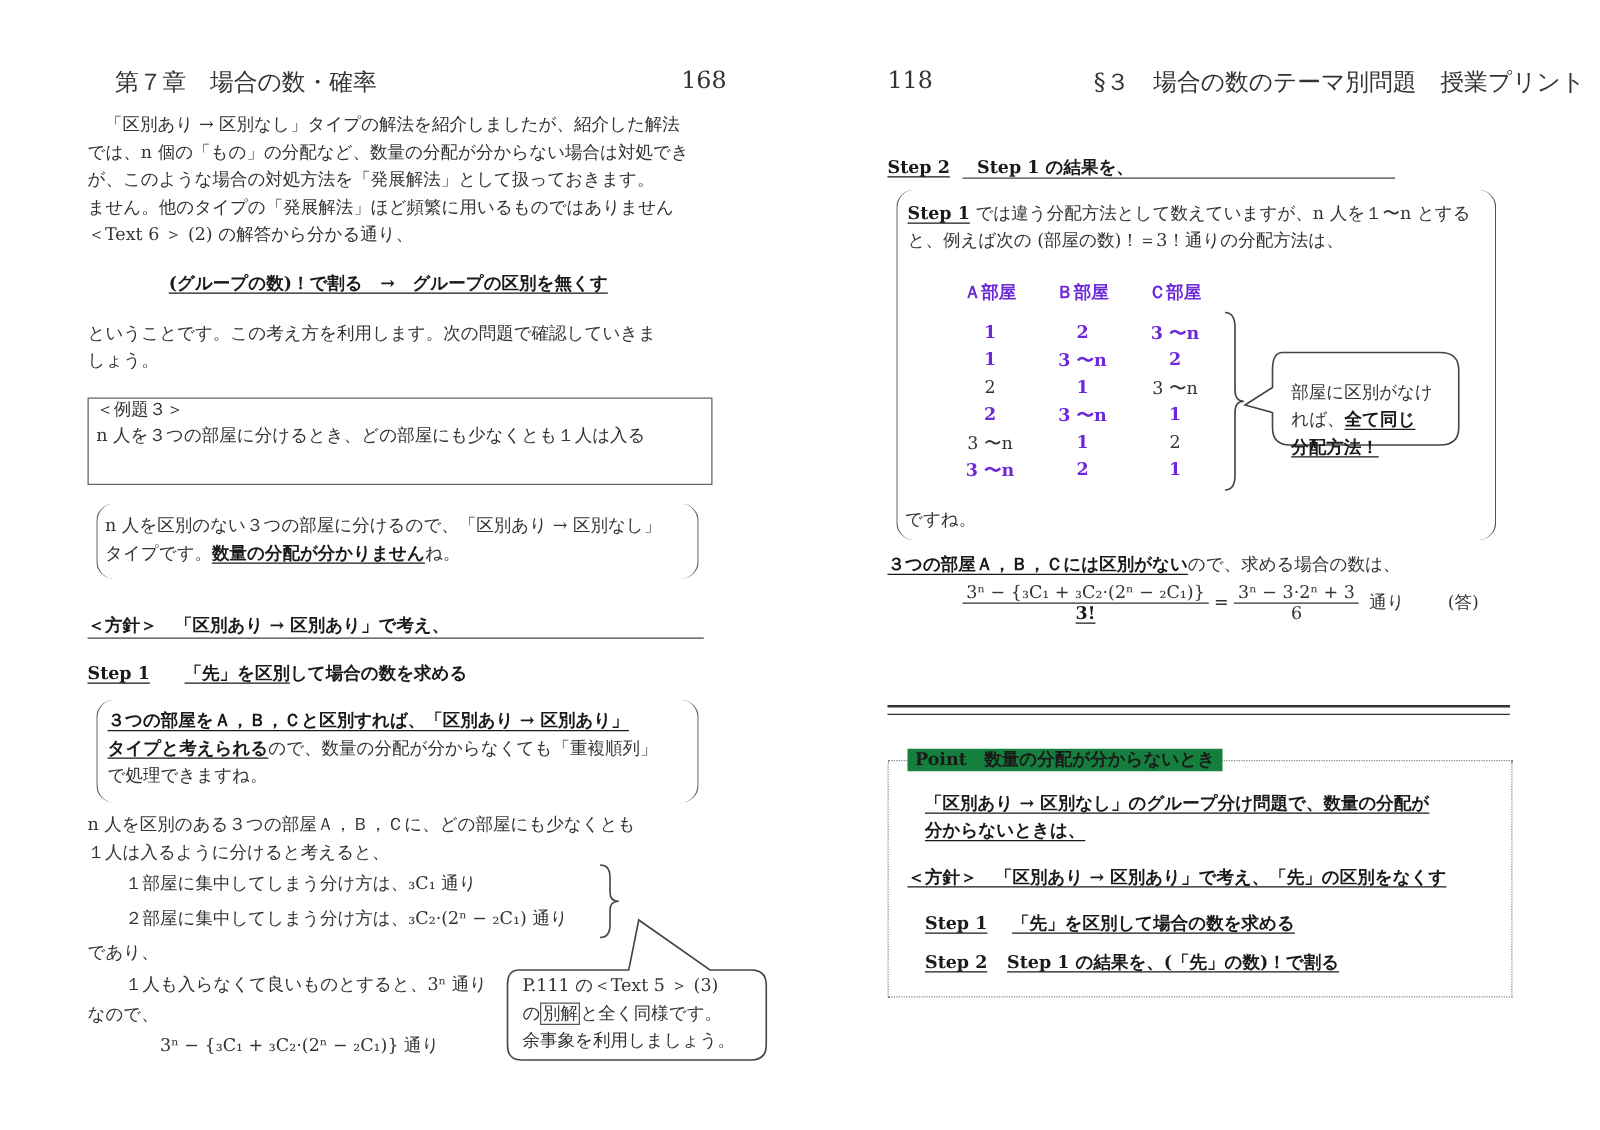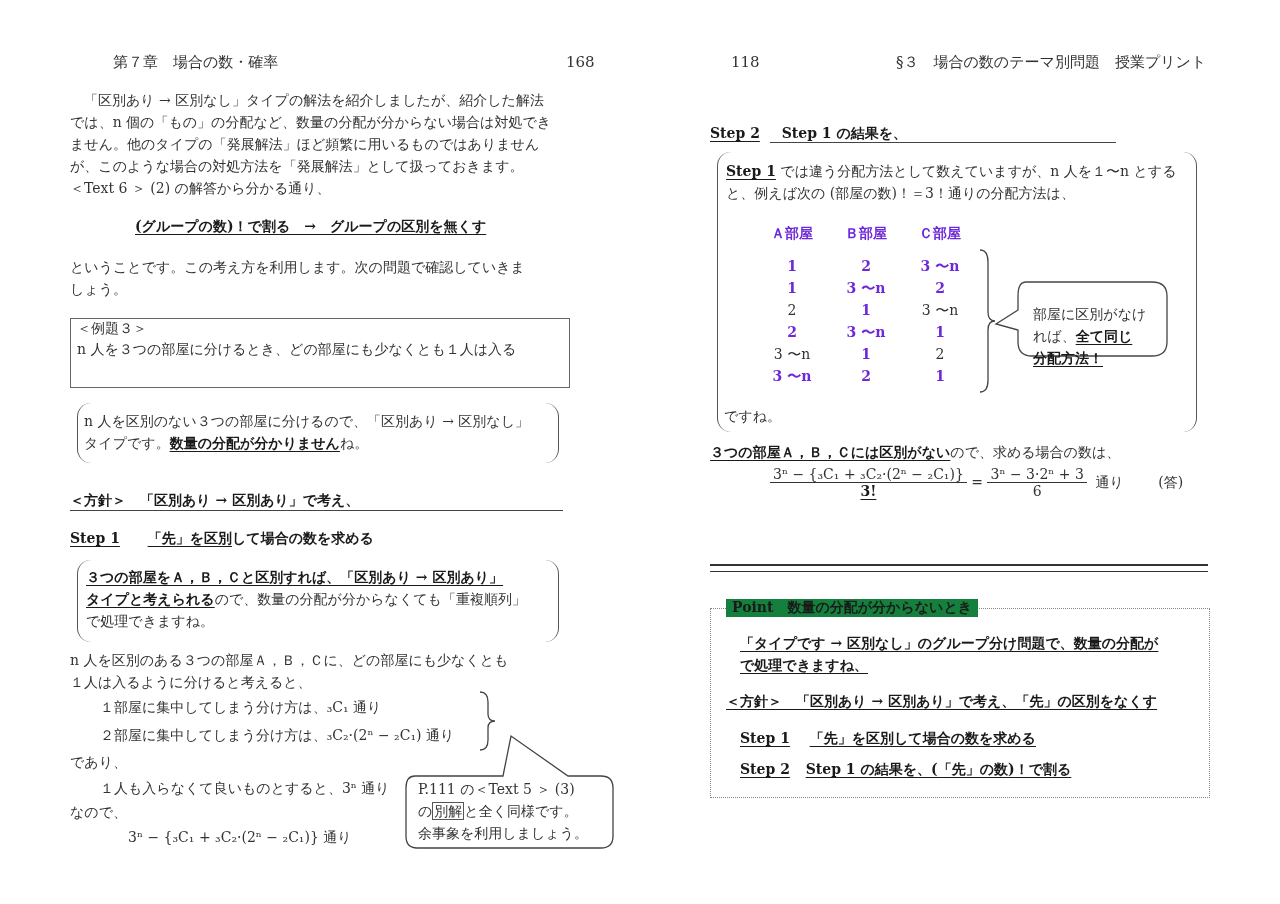--- a/index.html
+++ b/index.html
@@ -5,43 +5,43 @@
   html, body { margin:0; padding:0; }
   body {
     width:1280px; height:904px; background:#ffffff; position:relative; overflow:hidden;
     font-family:"DejaVu Serif","Liberation Serif",serif; color:#333;
     font-size:14px;
   }
   .abs { position:absolute; }
   .b { font-weight:bold; color:#1a1a1a; }
   .u { text-decoration:underline; text-underline-offset:3px; text-decoration-thickness:1px; }
   .line { white-space:nowrap; line-height:22px; }
-  .hdr { font-size:15px; color:#333;margin-left:21px; }
+  .hdr { font-size:19px; color:#333; }
   .bracket-box { position:absolute; border-left:1.5px solid #555; border-right:1.5px solid #555; border-radius:14px; }
   .frame { position:absolute; border:1px solid #666; }
   .ul-full { position:absolute; border-bottom:1px solid #444; }
   .tbl-cell { position:absolute; width:80px; text-align:center; font-weight:bold; color:#6d28d9; }
   .tbl-cell.n { font-weight:normal; color:#333; }
   .frac { display:inline-block; vertical-align:middle; text-align:center; }
   .frac .num { display:block; border-bottom:1px solid #333; padding:0 3px; }
   .frac .den { display:block; }
   .dotted-box { position:absolute; border:1px dotted #888; }
 </style>
 </head>
 <body>
 
 <div>
   <div class="abs hdr" style="left:92px; top:53px;">第７章　場合の数・確率</div>
   <div class="abs hdr" style="left:545px; top:53px;">168</div>
 
   <div class="abs" style="left:70px; top:89px;">
     <div class="line" style="padding-left:14px;">「区別あり → 区別なし」タイプの解法を紹介しましたが、紹介した解法</div>
     <div class="line">では、n 個の「もの」の分配など、数量の分配が分からない場合は対処でき</div>
+    <div class="line">が、このような場合の対処方法を「発展解法」として扱っておきます。</div>
     <div class="line">ません。他のタイプの「発展解法」ほど頻繁に用いるものではありません</div>
-    <div class="line">が、このような場合の対処方法を「発展解法」として扱っておきます。</div>
     <div class="line">＜Text 6 ＞ (2) の解答から分かる通り、</div>
   </div>
 
   <div class="abs b u" style="left:135px; top:218px; font-size:14px;">(グループの数)！で割る　→　グループの区別を無くす</div>
 
   <div class="abs" style="left:70px; top:256px;">
     <div class="line">ということです。この考え方を利用します。次の問題で確認していきま</div>
     <div class="line">しょう。</div>
   </div>
 
@@ -182,22 +182,22 @@
     <span style="margin-left:4px;">通り</span>
     <span style="margin-left:30px;">(答)</span>
   </div>
 
   <div class="abs" style="left:710px; top:564px; width:498px; height:5px; border-top:2px solid #333; border-bottom:1px solid #333;"></div>
 
   <div class="dotted-box" style="left:710px; top:608px; width:498px; height:188px;"></div>
   <div class="abs b" style="left:726px; top:599px; background:#15803d; padding:0 6px;">Point　数量の分配が分からないとき</div>
 
   <div class="abs b" style="left:740px; top:632px;">
-    <div class="line u">「タイプです → 区別なし」のグループ分け問題で、数量の分配が</div>
-    <div class="line u">で処理できますね、</div>
+    <div class="line u">「区別あり → 区別なし」のグループ分け問題で、数量の分配が</div>
+    <div class="line u">分からないときは、</div>
   </div>
   <div class="abs b u" style="left:726px; top:693px;">＜方針＞　「区別あり → 区別あり」で考え、「先」の区別をなくす</div>
   <div class="abs b" style="left:740px; top:730px;">
     <span class="u">Step 1</span>
     <span style="display:inline-block;width:10px;"></span>
     <span class="u">「先」を区別して場合の数を求める</span>
   </div>
   <div class="abs b" style="left:740px; top:761px;">
     <span class="u">Step 2</span>
     <span style="display:inline-block;width:6px;"></span>

